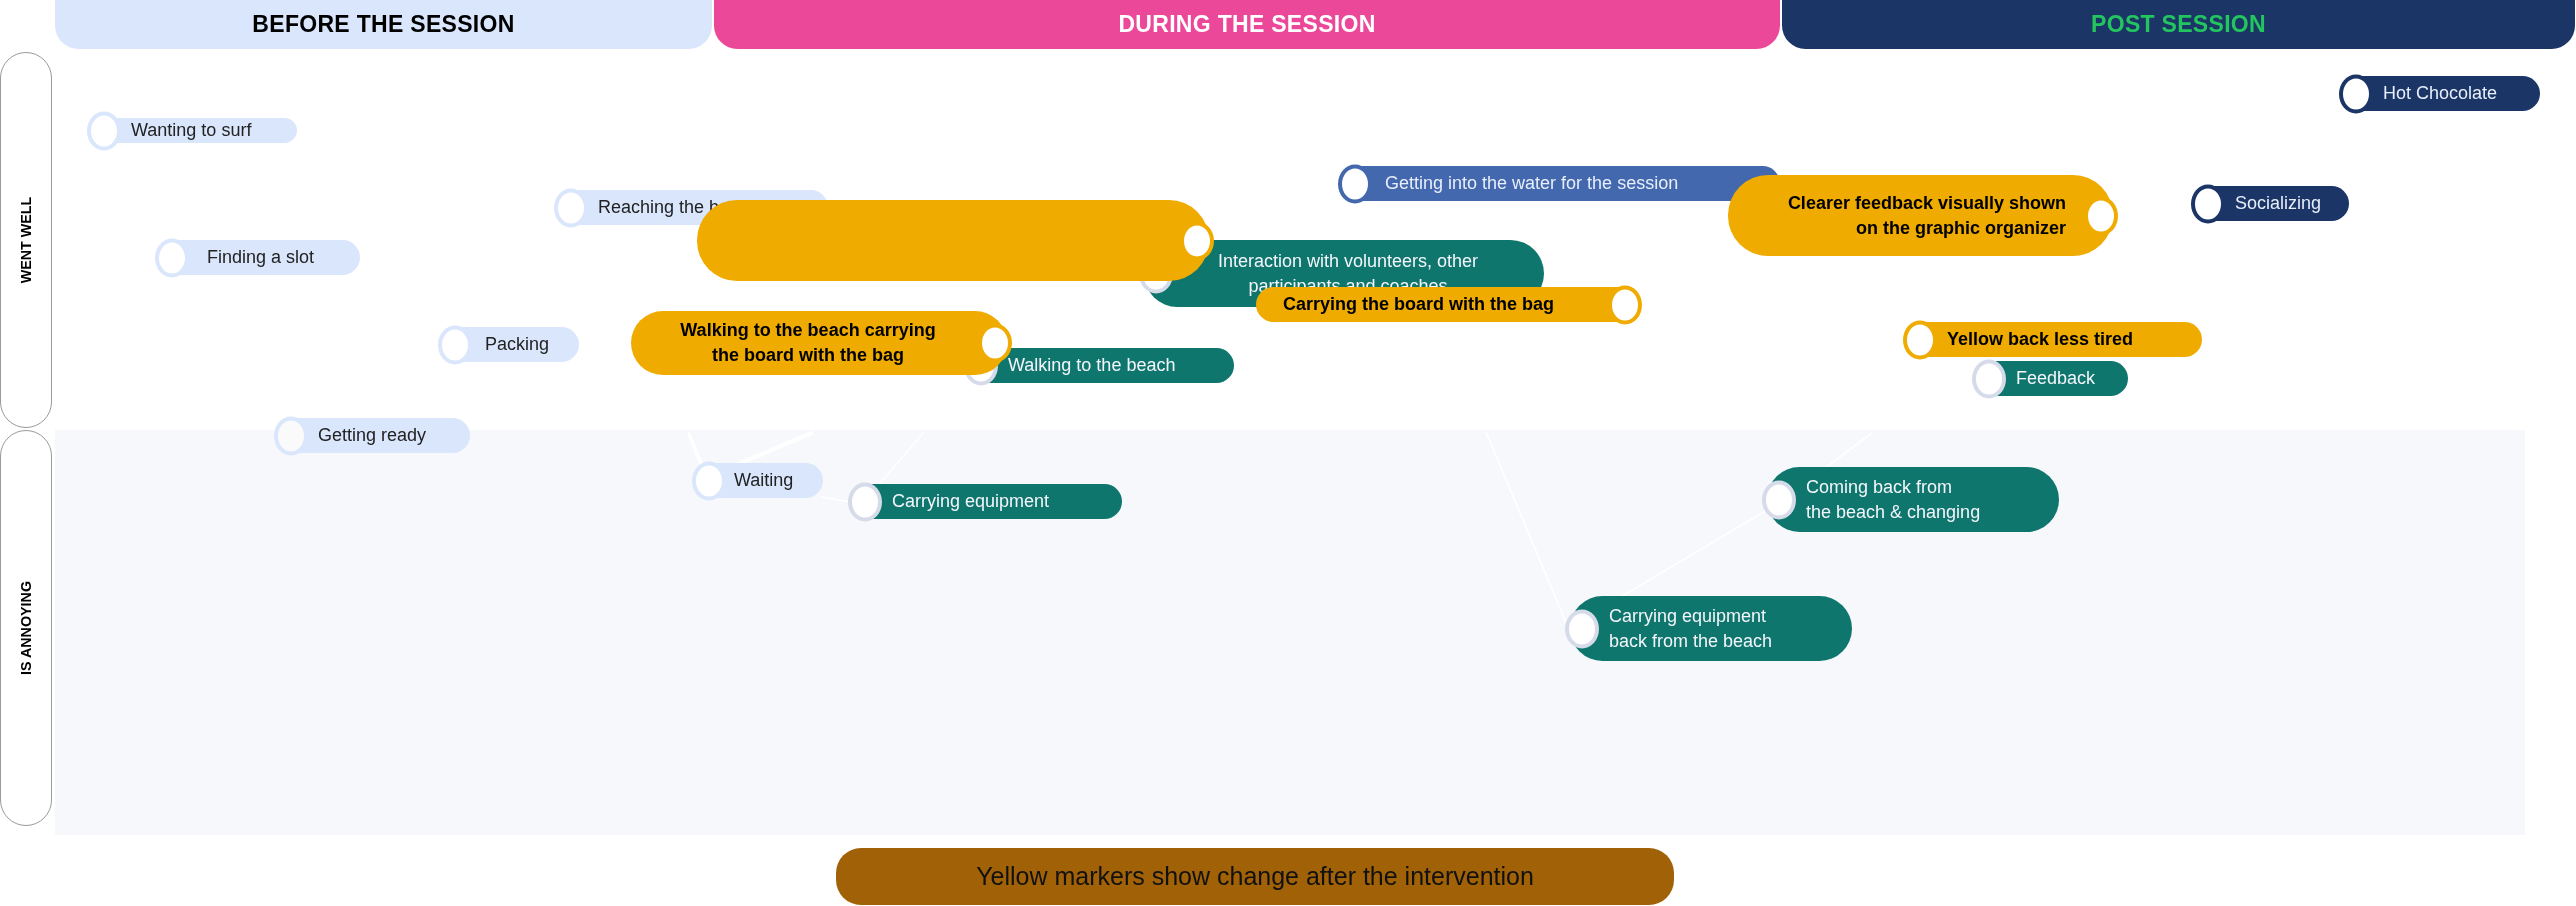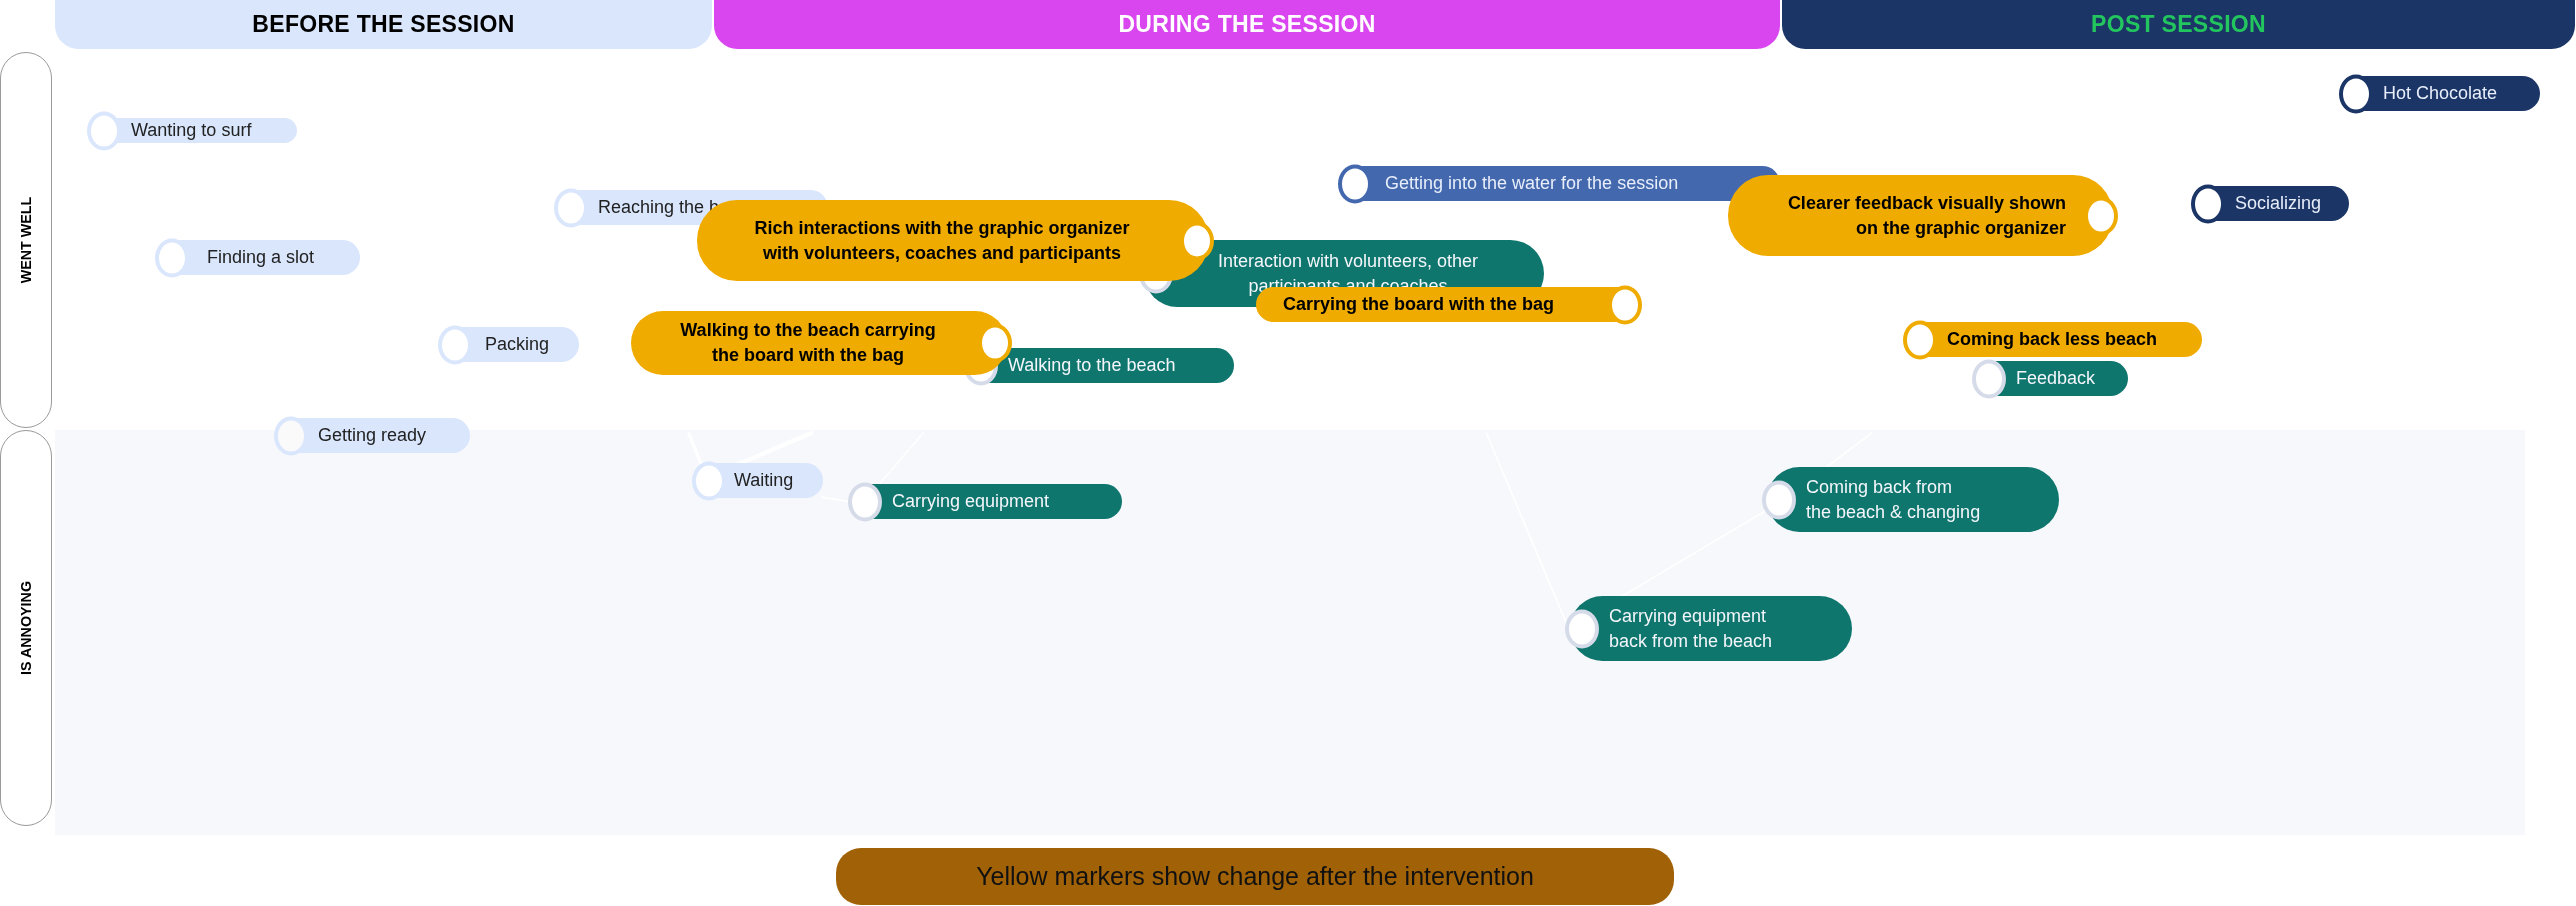--- a/index.html
+++ b/index.html
@@ -2,21 +2,21 @@
 <html style="font-size:13.4px"><head>
 <meta charset="utf-8">
 <style>
   html, body { margin:0; padding:0; background:#ffffff; }
   body { width:2576px; height:907px; position:relative; overflow:hidden;
          font-family:"Liberation Sans", "DejaVu Sans", sans-serif; }
   .phase { position:absolute; top:0; height:49px; border-radius:0 0 23.5px 23.5px;
            display:flex; align-items:center; justify-content:center;
            font-weight:bold; font-size:23px; letter-spacing:0.3px; }
   .phase.before { left:55px; width:657px; background:#d9e6fc; color:#000; border-radius:0 0 23.5px 23.5px; }
-  .phase.during { left:714px; width:1066px; background:#d946ef; color:#fff; }
+  .phase.during { left:714px; width:1066px; background:#ec4899; color:#fff; }
   .phase.post { left:1782px; width:793px; background:#1b3567; color:#22c55e; }
 
   .row-label { position:absolute; left:0; width:52px; border:1.7px solid #9a9a9a;
                border-radius:26px; box-sizing:border-box; background:#fff; }
   .row-label span { position:absolute; left:50%; top:50%; transform:translate(-50%,-50%) rotate(-90deg);
                     white-space:nowrap; font-weight:bold; font-size:14.3px; color:#000; }
   .row-went { top:52px; height:376px; }
   .row-annoy { top:430px; height:396px; }
 
   .band { position:absolute; left:55px; top:430px; width:2470px; height:405px; background:#f7f8fc; }
@@ -104,24 +104,20 @@
 </div>
 
 <div class="pill c-gray dot-left" style="left:1144px;top:240px;width:400px;height:67px;">
   <span class="dot"></span>
   <span class="txt" style="text-align:center;width:100%;padding-left:25px;padding-right:17px;box-sizing:border-box;">
     <span>Interaction with volunteers, other</span><br>
     <span>participants and coaches</span>
   </span>
 </div>
 <div class="pill c-yellow dot-right" style="left:697px;top:200px;width:512px;height:81px;border-radius:40px;">
-  <span class="txt">
-    <span>Rich interactions with the graphic organizer</span><br>
-    <span>with volunteers, coaches and participants</span>
-  </span>
   <span class="dot"></span>
 </div>
 <div class="pill c-gray dot-left" style="left:969px;top:348px;width:265px;height:35px;">
   <span class="dot"></span>
   <span class="txt">Walking to the beach</span>
 </div>
 <div class="pill c-yellow dot-right" style="left:631px;top:311px;width:376px;height:64px;border-radius:32px;">
   <span class="txt">
     <span>Walking to the beach carrying</span><br>
     <span>the board with the bag</span>
@@ -147,21 +143,21 @@
 <div class="pill c-navy dot-left" style="left:2344px;top:76px;width:196px;height:35px;">
   <span class="dot"></span>
   <span class="txt">Hot Chocolate</span>
 </div>
 <div class="pill c-navy dot-left" style="left:2196px;top:186px;width:153px;height:35px;">
   <span class="dot"></span>
   <span class="txt">Socializing</span>
 </div>
 <div class="pill c-yellow dot-left" style="left:1908px;top:322px;width:294px;height:35px;">
   <span class="dot"></span>
-  <span class="txt">Coming back less beach</span>
+  <span class="txt">Yellow back less tired</span>
 </div>
 <div class="pill c-gray dot-left" style="left:1977px;top:361px;width:151px;height:35px;">
   <span class="dot"></span>
   <span class="txt">Feedback</span>
 </div>
 
 <div class="pill c-light dot-left" style="left:697px;top:463px;width:126px;height:35px;">
   <span class="dot"></span>
   <span class="txt" style="padding-left:37px;">Waiting</span>
 </div>

